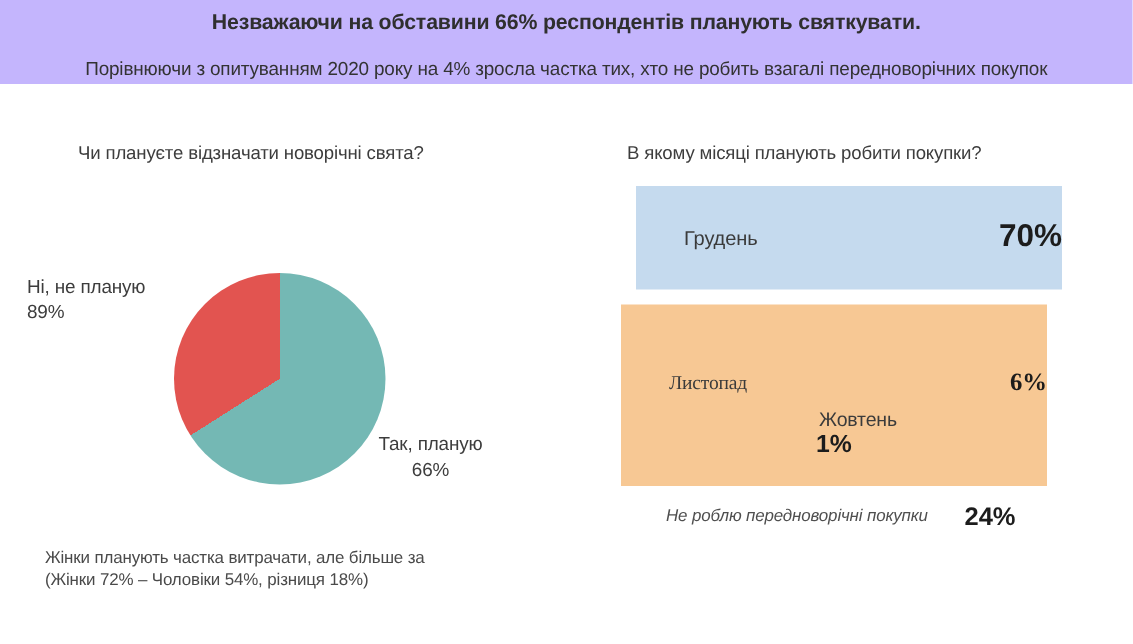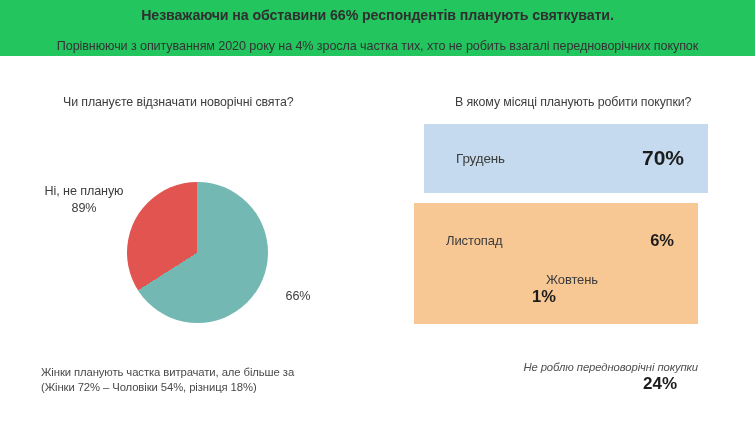--- a/index.html
+++ b/index.html
@@ -16,21 +16,21 @@
     color: #3b3b3b;
   }
 
   
   .header-band {
     position: absolute;
     left: 0;
     top: 0;
     width: 755px;
     height: 56px;
-    background: #22c55e;
+    background: #c4b5fd;
     box-sizing: border-box;
     padding: 6px 55px 0 55px;
     text-align: center;
   }
   .header-title {
     font-size: 14.2px;
     font-weight: bold;
     color: #2f2f2f;
     line-height: 1.35;
     letter-spacing: -0.1px;
@@ -41,21 +41,21 @@
     font-weight: normal;
     color: #333333;
     line-height: 1.28;
     margin-top: 13px;
     letter-spacing: -0.1px;
   }
 
   
   .left-panel {
     position: absolute;
-    left: 15px;
+    left: 4px;
     top: 56px;
     width: 385px;
     height: 373px;
   }
   .left-question {
     position: absolute;
     left: 48px;
     top: 39px;
     font-size: 12.4px;
     color: #3d3d3d;
@@ -78,21 +78,21 @@
         from 0deg,
         #74B8B4 0deg 237.6deg,
         #E25450 237.6deg 360deg);
   }
 
   .label-no {
     position: absolute;
     left: 14px;
     top: 127px;
     width: 110px;
-    text-align: center;
+    text-align: left;
     font-size: 12.6px;
     color: #3d3d3d;
     line-height: 1.38;
     letter-spacing: -0.1px;
   }
   .label-yes {
     position: absolute;
     left: 222px;
     top: 232px;
     width: 122px;
@@ -125,21 +125,20 @@
     height: 373px;
   }
   .right-question {
     position: absolute;
     left: 33px;
     top: 39px;
     font-size: 12.4px;
     color: #3d3d3d;
     white-space: nowrap;
     letter-spacing: -0.1px;
-    margin-left: 37px;
   }
 
   .bar-blue {
     position: absolute;
     left: 29px;
     top: 68px;
     width: 284px;
     height: 69px;
     background: #C5DAEE;
     margin-left: 10px;
@@ -171,36 +170,35 @@
   }
   .row-label {
     flex: 1 1 auto;
     padding-left: 32px;
     font-size: 13px;
     color: #3b3b3b;
     letter-spacing: -0.1px;
   }
   .row-value {
     flex: 0 0 auto;
-    padding-right: 24px;
     font-weight: bold;
     color: #1c1c1c;
   }
 
   .row-dec { top: 17px; }
   .row-dec .row-label { font-size: 13.4px; }
   .row-dec .row-value { font-size: 21px; }
 
-  .row-nov { top: 20px; }
+  .row-nov { top: 35px; font-family: Liberation Serif, serif; }
   .row-nov .row-value { font-size: 16.5px; }
 
   .row-oct { top: 69px; flex-direction: column; }
   .row-oct .row-value { font-size: 16.5px; }
 
-  .row-none { top: 24px; align-items: flex-end; flex-direction: column; }
+  .row-none { top: 1px; align-items: flex-start; }
   .row-none .row-label {
     font-style: italic;
     font-size: 11.3px;
     color: #4f4f4f;
     line-height: 1.28;
     padding-left: 30px;
     padding-top: 2px;
   }
   .row-none .row-value {
     font-size: 17px;
@@ -222,20 +220,21 @@
   <div class="pie-wrap">
     <div class="pie" style="background: conic-gradient(rgb(116, 184, 180) 0deg, rgb(116, 184, 180) 237.6deg, rgb(226, 84, 80) 237.6deg, rgb(226, 84, 80) 360deg);"></div>
   </div>
 
   <div class="label-no">
     <div>Ні, не планую</div>
     <div>89%</div>
   </div>
 
   <div class="label-yes">
+    <div>Так, планую</div>
     <div>66%</div>
   </div>
 
   <div class="footnote">
     <div>Жінки планують частка витрачати, але більше за</div>
     <div class="fn-italic">(Жінки 72% – Чоловіки 54%, різниця 18%)</div>
   </div>
 
 </div>
 

